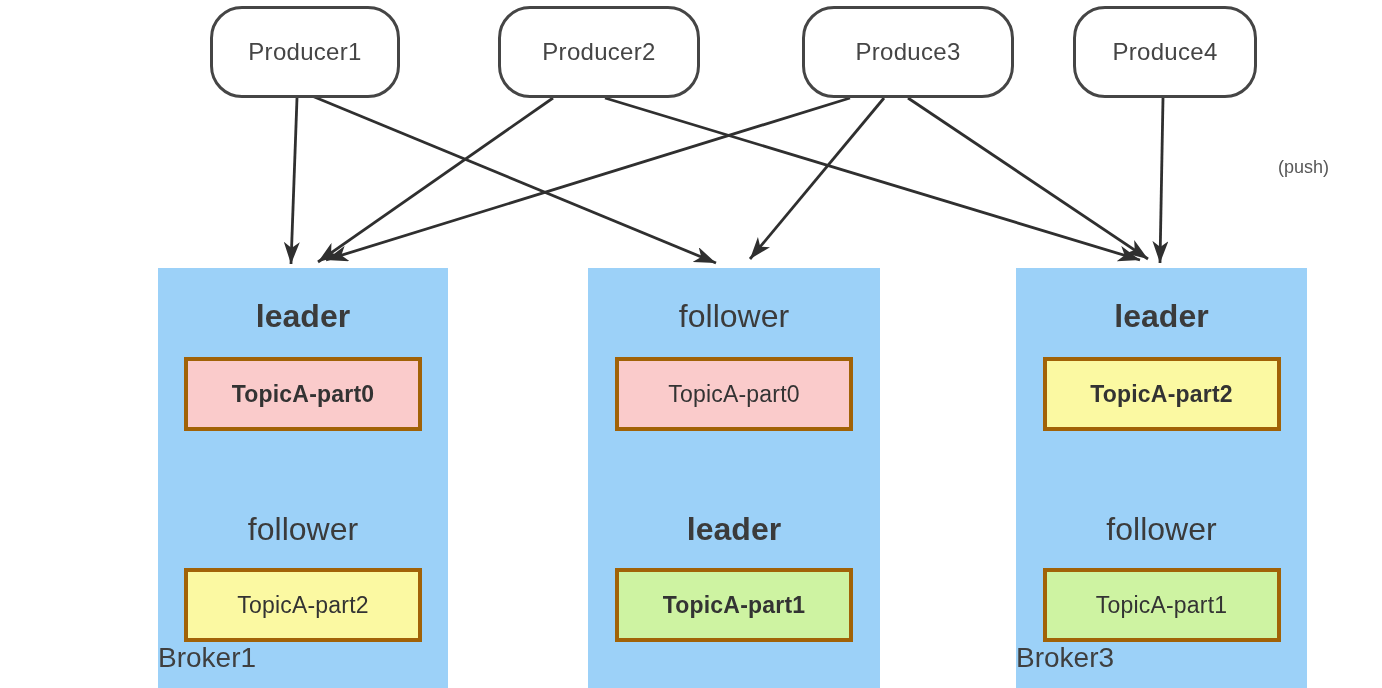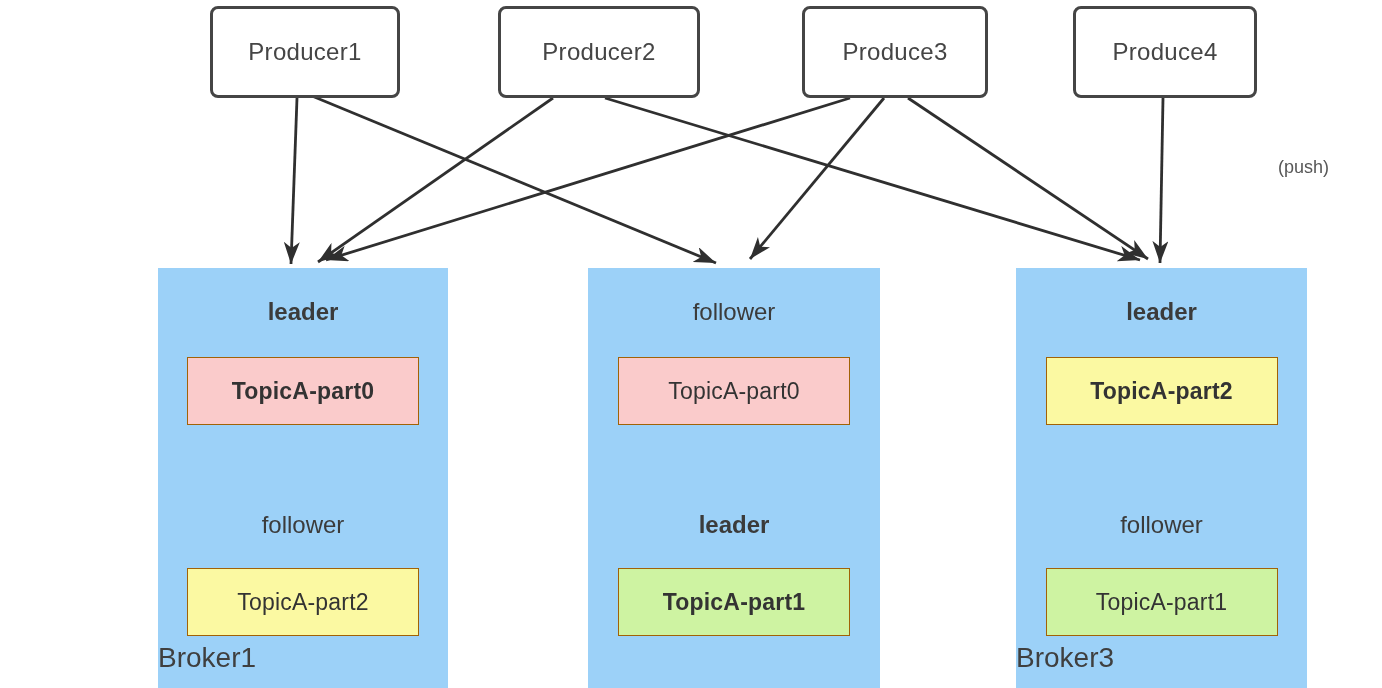--- a/index.html
+++ b/index.html
@@ -3,35 +3,35 @@
 <meta charset="utf-8">
 <style>
   html,body{margin:0;padding:0;background:#ffffff;}
   .canvas{
     position:relative;width:1382px;height:688px;overflow:hidden;background:#ffffff;
     font-family:"Liberation Sans",sans-serif;color:#3b3b3b;
   }
   .arrows{position:absolute;left:0;top:0;width:1382px;height:688px;pointer-events:none;}
   .producer{
     position:absolute;box-sizing:border-box;background:#ffffff;
-    border:3px solid #454545;border-radius:8px;
+    border:3px solid #454545;border-radius:32px;
     display:flex;align-items:center;justify-content:center;
     font-size:24px;color:#454545;letter-spacing:.3px;
   }
   .broker{position:absolute;box-sizing:border-box;}
   .role{
     position:absolute;left:0;right:0;text-align:center;
-    font-size:24px;color:#3b3b3b;
+    font-size:32px;color:#3b3b3b;
   }
   .role.r1{top:30px;}
   .role.r2{top:243px;}
   .topic{
     position:absolute;left:50%;transform:translateX(-50%);
     width:230px;height:66px;box-sizing:content-box;
-    border:1px solid #a16207;
+    border:4px solid #a16207;
     display:flex;align-items:center;justify-content:center;
     font-size:23px;color:#333333;letter-spacing:.2px;
   }
   .topic.t1{top:89px;}
   .topic.t2{top:300px;}
   .broker-name{
     position:absolute;left:0;right:0;top:374px;text-align:left;
     font-size:28px;color:#3f3f3f;
   }
   .side-label{
@@ -66,21 +66,21 @@
 
 
   <div class="push-label">(push)</div>
 
   <div class="producer" style="left: 210px; top: 6px; width: 190px; height: 92px;">
     <span>Producer1</span>
   </div>
   <div class="producer" style="left: 498px; top: 6px; width: 202px; height: 92px;">
     <span>Producer2</span>
   </div>
-  <div class="producer" style="left: 802px; top: 6px; width: 186px; height: 92px;">
+  <div class="producer" style="left: 802px; top: 6px; width: 212px; height: 92px;">
     <span>Produce3</span>
   </div>
   <div class="producer" style="left: 1073px; top: 6px; width: 184px; height: 92px;">
     <span>Produce4</span>
   </div>
 
   <div class="broker" style="background-color: rgb(156, 209, 248); left: 158px; top: 268px; width: 290px; height: 420px;">
     <div class="role r1" style="font-weight: 700;">leader</div>
     <div class="topic t1" style="background-color: rgb(250, 203, 203);">
       <span style="font-weight: 700;">TopicA-part0</span>

